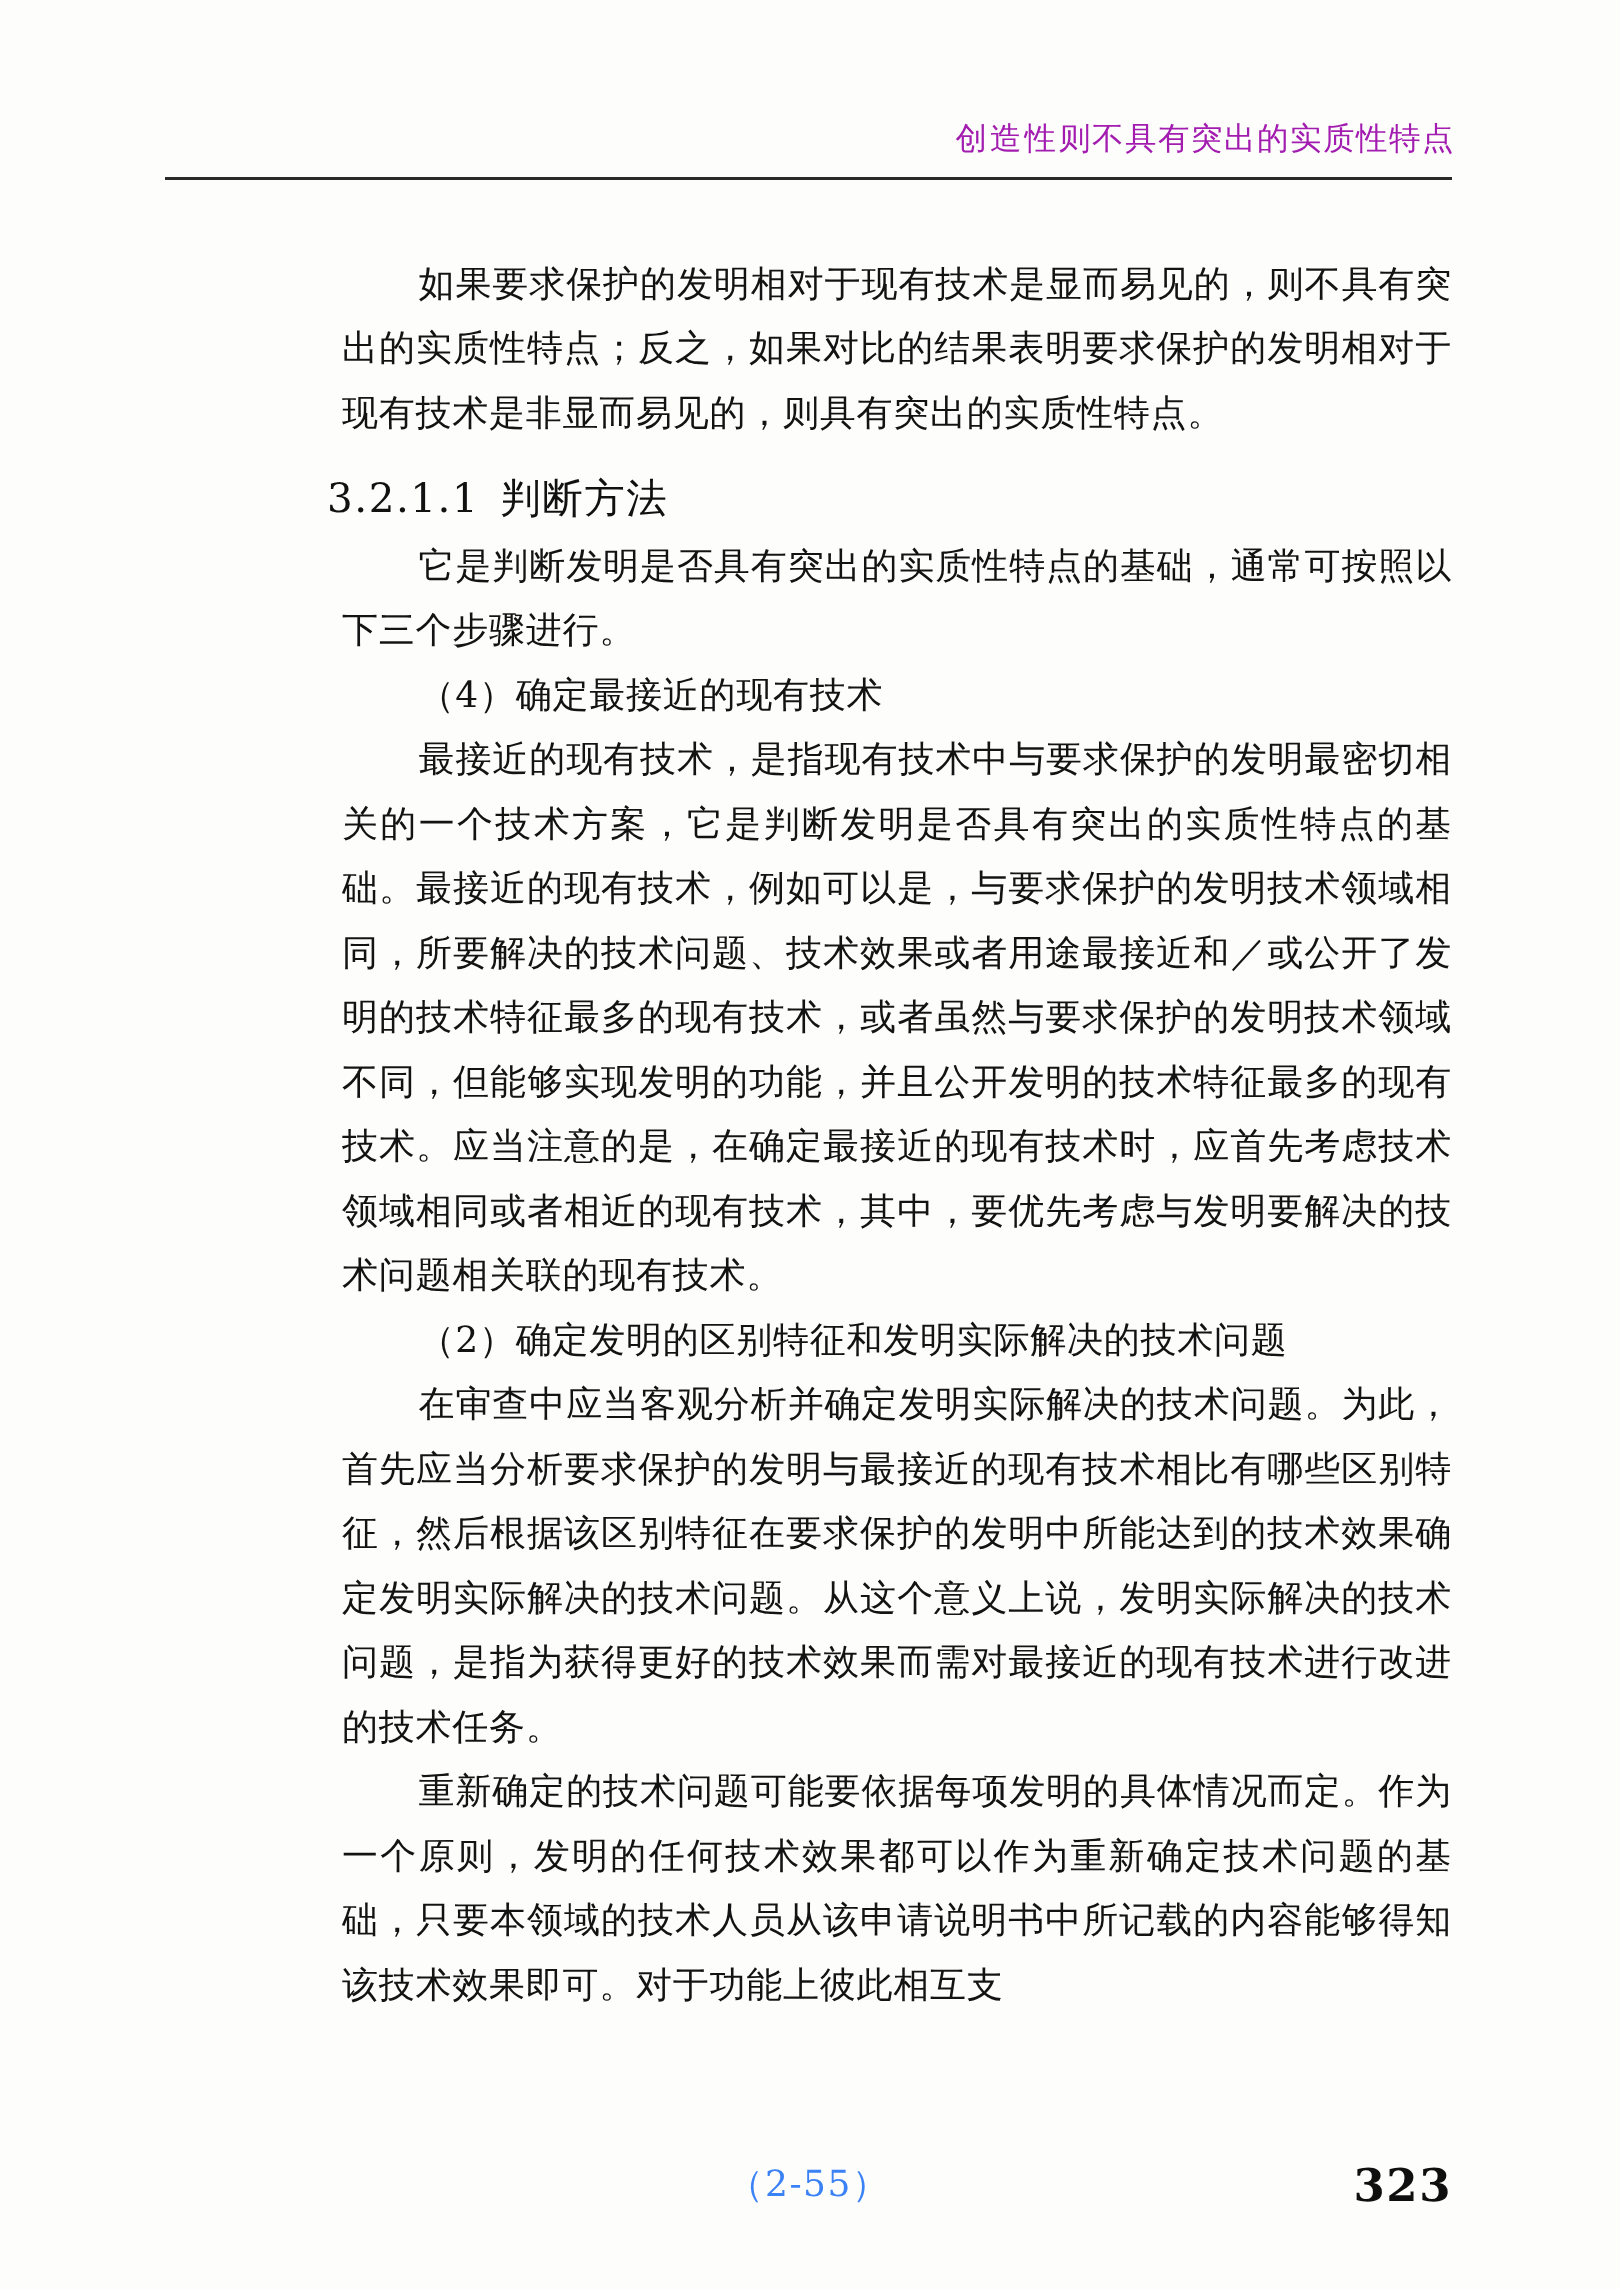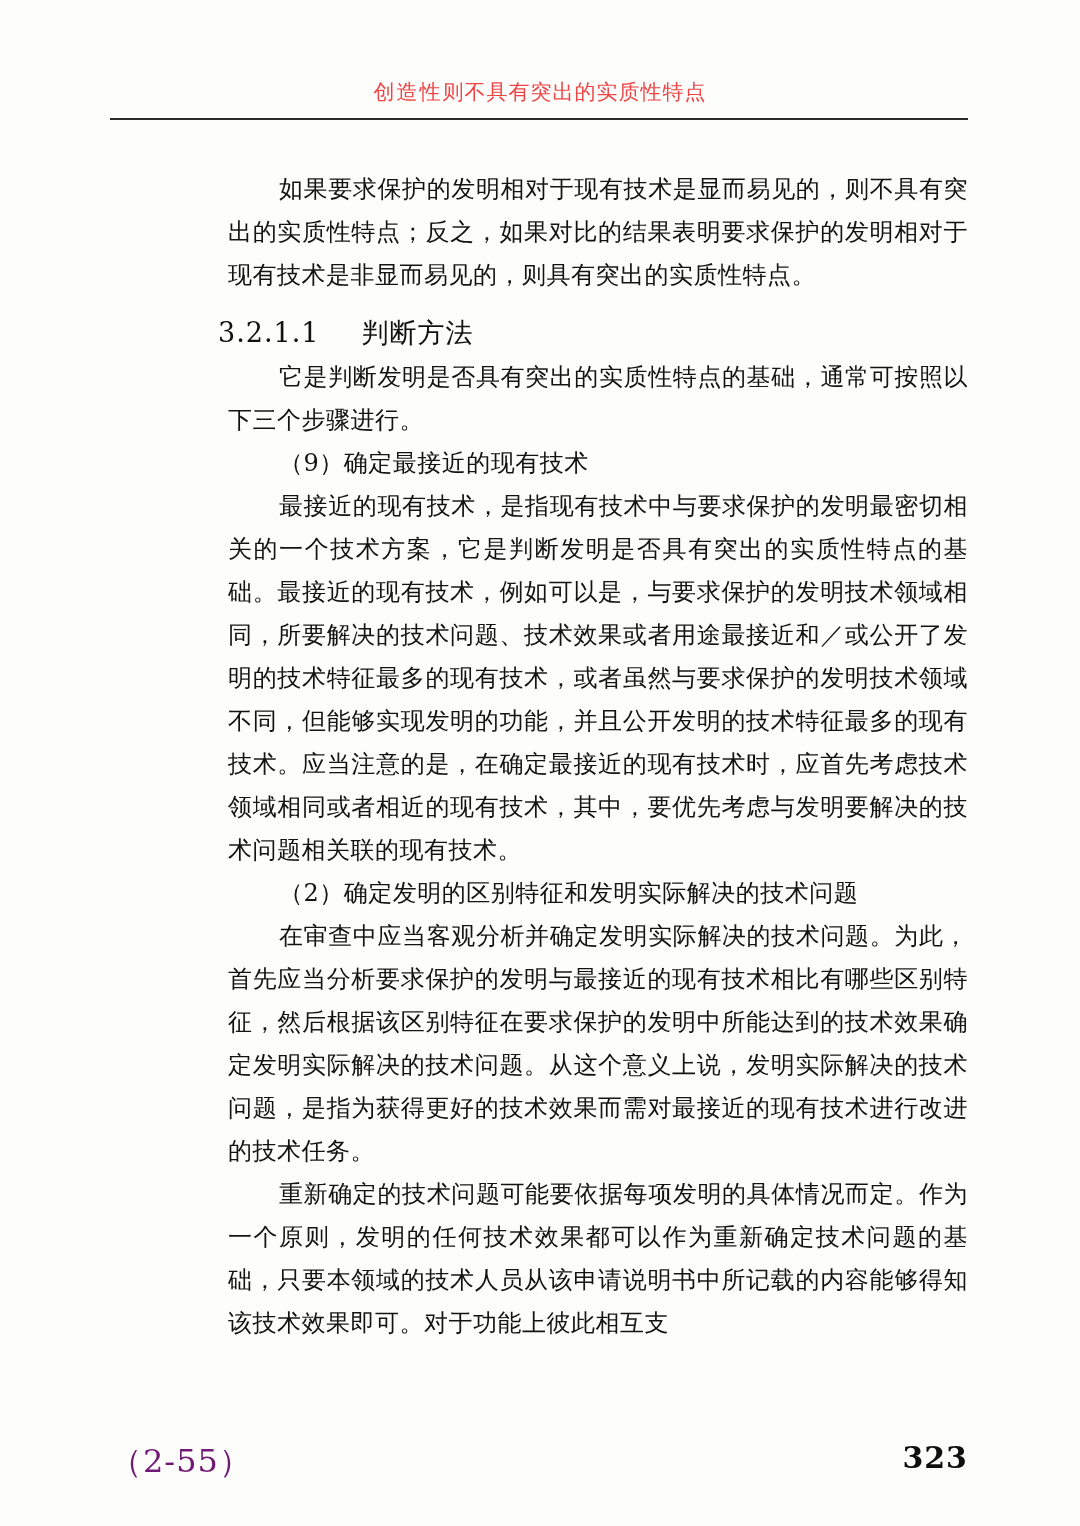--- a/index.html
+++ b/index.html
@@ -21,25 +21,25 @@
     width: 1080px;
     height: 1526px;
     background: #fdfdfc;
   }
   .header {
     position: absolute;
     top: 78px;
     left: 110px;
     width: 860px;
     display: flex;
-    justify-content: center;
+    justify-content: flex-end;
     align-items: baseline;
     font-size: 21px;
     letter-spacing: 2px;
-    color: #ef4444;
+    color: #a21caf;
   }
   .header .left {
     font-family: "DejaVu Serif", "Liberation Serif", serif;
   }
   .header .right {
     font-family: "DejaVu Serif", "Liberation Serif", serif;
     letter-spacing: 1px;
   }
   .rule {
     position: absolute;
@@ -74,38 +74,38 @@
     letter-spacing: 0.5px;
     color: #111;
     display: flex;
     align-items: baseline;
   }
   .section-head .num {
     margin-left: -10px;
     letter-spacing: 1px;
   }
   .section-head .title {
-    margin-left: 42px;
+    margin-left: 14px;
     letter-spacing: 1px;
   }
   .footer {
     position: absolute;
     bottom: 86px;
     left: 110px;
     width: 858px;
     display: flex;
     align-items: baseline;
   }
   .footer .center {
     position: absolute;
     left: 0; right: 0;
-    text-align: left;
-    font-size: 32px;
+    text-align: center;
+    font-size: 24px;
     letter-spacing: 1px;
-    color: #701a75;
+    color: #3b82f6;
     font-family: "DejaVu Serif", "Liberation Serif", serif;
   }
   .footer .pagenum {
     position: absolute;
     right: 0;
     font-size: 30px;
     font-weight: bold;
     letter-spacing: 1px;
     color: #0f0f0f;
   }
@@ -124,21 +124,21 @@
   <div class="content">
 
     <p class="indent">如果要求保护的发明相对于现有技术是显而易见的，则不具有突出的实质性特点；反之，如果对比的结果表明要求保护的发明相对于现有技术是非显而易见的，则具有突出的实质性特点。</p>
 
     <div class="section-head">
       <span class="num">3.2.1.1</span>
       <span class="title">判断方法</span>
     </div>
 
     <p class="indent">它是判断发明是否具有突出的实质性特点的基础，通常可按照以下三个步骤进行。</p>
-    <p class="indent">（9）确定最接近的现有技术</p>
+    <p class="indent">（4）确定最接近的现有技术</p>
     <p class="indent">最接近的现有技术，是指现有技术中与要求保护的发明最密切相关的一个技术方案，它是判断发明是否具有突出的实质性特点的基础。最接近的现有技术，例如可以是，与要求保护的发明技术领域相同，所要解决的技术问题、技术效果或者用途最接近和／或公开了发明的技术特征最多的现有技术，或者虽然与要求保护的发明技术领域不同，但能够实现发明的功能，并且公开发明的技术特征最多的现有技术。应当注意的是，在确定最接近的现有技术时，应首先考虑技术领域相同或者相近的现有技术，其中，要优先考虑与发明要解决的技术问题相关联的现有技术。</p>
     <p class="indent">（2）确定发明的区别特征和发明实际解决的技术问题</p>
     <p class="indent">在审查中应当客观分析并确定发明实际解决的技术问题。为此，首先应当分析要求保护的发明与最接近的现有技术相比有哪些区别特征，然后根据该区别特征在要求保护的发明中所能达到的技术效果确定发明实际解决的技术问题。从这个意义上说，发明实际解决的技术问题，是指为获得更好的技术效果而需对最接近的现有技术进行改进的技术任务。</p>
     <p class="indent">重新确定的技术问题可能要依据每项发明的具体情况而定。作为一个原则，发明的任何技术效果都可以作为重新确定技术问题的基础，只要本领域的技术人员从该申请说明书中所记载的内容能够得知该技术效果即可。对于功能上彼此相互支</p>
 
   </div>
 
   <div class="footer">
     <div class="center">（2-55）</div>
     <div class="pagenum">323</div>

